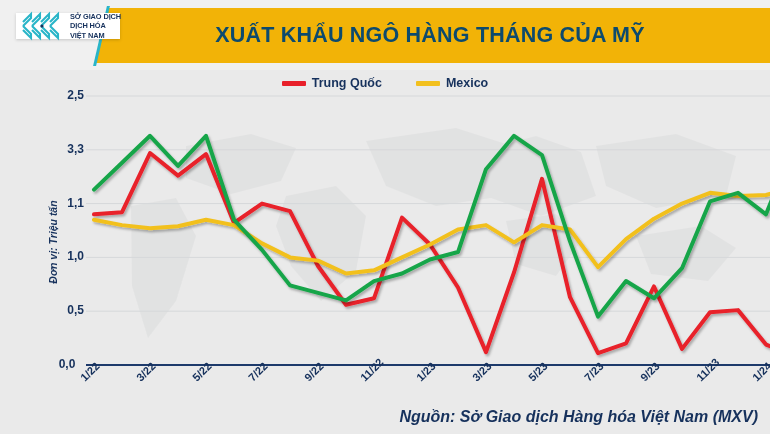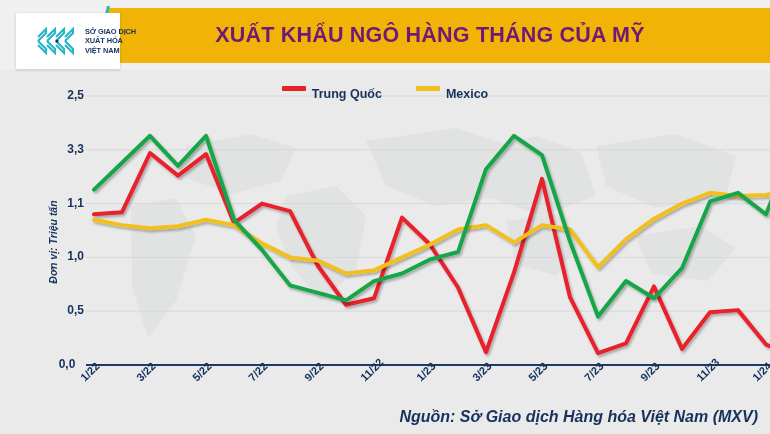--- a/index.html
+++ b/index.html
@@ -27,44 +27,44 @@
     transform: skewX(-13deg);
     transform-origin: bottom left;
   }
   .header-title {
     position: absolute;
     top: 8px; left: 130px;
     width: 600px; height: 55px;
     display: flex;
     align-items: center;
     justify-content: center;
-    color: #701a75;
+    color: #0c4a6e;
     font-size: 21.5px;
     font-weight: bold;
     letter-spacing: 0.2px;
     white-space: nowrap;
   }
   .header-teal {
     position: absolute;
     top: 6px; left: 100px;
     width: 3px; height: 60px;
     background: #29b5c8;
     transform: skewX(-13deg);
   }
 
   
   .logo-box {
     position: absolute;
     top: 13px; left: 16px;
-    width: 104px; height: 56px;
+    width: 104px; height: 26px;
     background: #ffffff;
     box-shadow: 0 1px 3px rgba(0,0,0,0.18);
     display: flex;
     align-items: center;
-    padding-left: 19px;
+    padding-left: 4px;
     z-index: 5;
   }
   .logo-mark { width: 46px; height: 34px; flex: none; }
   .logo-text {
     margin-left: 4px;
     color: #16315c;
     font-size: 7.4px;
     font-weight: bold;
     line-height: 1.25;
     letter-spacing: -0.1px;
@@ -81,21 +81,20 @@
     gap: 34px;
     z-index: 6;
   }
   .legend-item { display: flex; align-items: center; gap: 6px; }
   .legend-swatch { width: 24px; height: 5px; border-radius: 1px; display: block; }
   .legend-label {
     color: #16315c;
     font-size: 12.5px;
     font-weight: bold;
     white-space: nowrap;
-    margin-top: 11px;
   }
 
   
   .plot-wrap {
     position: absolute;
     top: 86px; left: 0;
     width: 770px; height: 300px; margin-left: 36px;
   }
   .plot-svg { position: absolute; top: 0; left: 0; }
 
@@ -161,21 +160,21 @@
       <path d="M12 17 L20 25 L20 29 L12 21"></path>
       <path d="M21 17 L29 9 L29 5 L21 13"></path>
       <path d="M21 17 L29 25 L29 29 L21 21"></path>
       <path d="M30 17 L38 9 L38 5 L30 13"></path>
       <path d="M30 17 L38 25 L38 29 L30 21"></path>
     </g>
     <circle cx="22" cy="17" r="1.6" fill="#16315c"></circle>
   </svg>
   <div class="logo-text">
     <span>SỞ GIAO DỊCH</span>
-    <span>XUẤT HÓA</span>
+    <span>DỊCH HÓA</span>
     <span>VIỆT NAM</span>
   </div>
 </div>
 
 <div class="legend" id="legend">
     <div class="legend-item">
       <span class="legend-swatch" style="background: rgb(232, 32, 42);"></span>
       <span class="legend-label">Trung Quốc</span>
     </div>
     <div class="legend-item">

